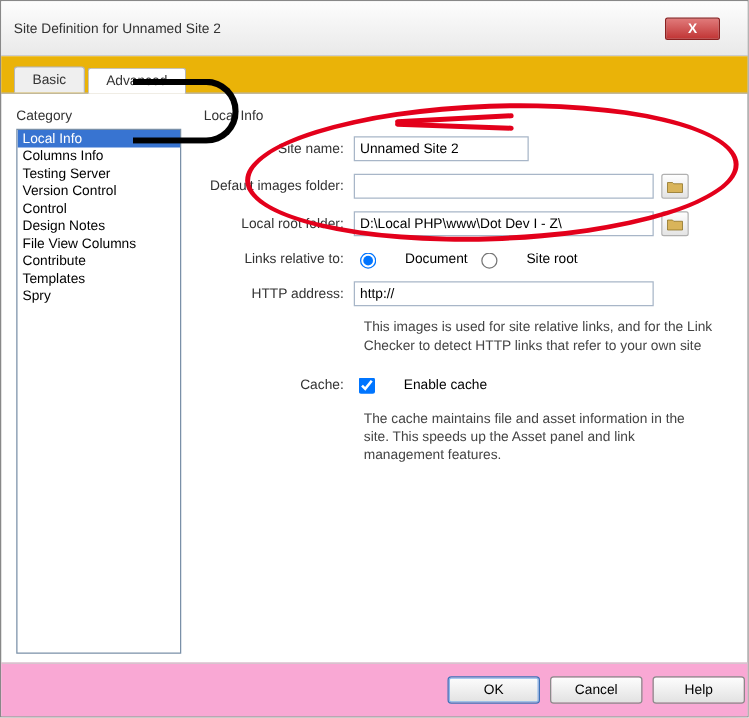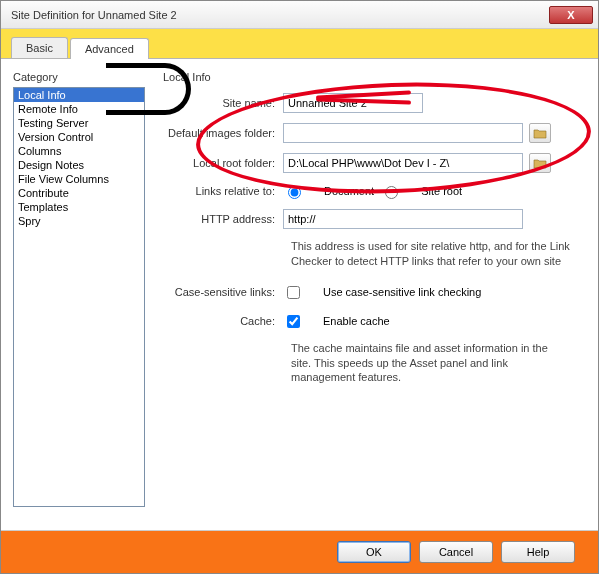--- a/index.html
+++ b/index.html
@@ -16,44 +16,44 @@
   .window {
     position: absolute;
     left: 0; top: 0;
     width: 599px;
     height: 574px;
     background: #fff;
     border: 1px solid #888;
     box-shadow: 0 6px 20px rgba(0,0,0,.3);
   }
   .titlebar {
-    height: 28px;
+    height: 44px;
     background: linear-gradient(#fdfdfd,#e9e9e9);
     border-bottom: 1px solid #ccc;
     display: flex;
     align-items: center;
-    padding: 0 5px 0 10px;
+    padding: 0 22px 0 10px;
     color: #333;
   }
   .titlebar .title { flex: 1; }
   .titlebar .close-btn {
     width: 44px; height: 18px;
     background: linear-gradient(#e07a7a,#c13535);
     border: 1px solid #8b2020;
     border-radius: 2px;
     display: flex; align-items: center; justify-content: center;
     color: #fff; font-weight: bold; font-size: 11px;
     cursor: pointer;
   }
   .tabs {
     display: flex;
     padding: 8px 10px 0 10px;
     border-bottom: 1px solid #b5b5b5;
     gap: 0;
-    background:#fde047;
+    background:#eab308;
   }
   .tab {
     padding: 4px 14px;
     border: 1px solid #b5b5b5;
     border-bottom: none;
     background: #efefef;
     border-radius: 3px 3px 0 0;
     margin-right: 2px;
     cursor: pointer;
     color:#333;
@@ -141,25 +141,25 @@
     margin-left: 128px;
     color: #444;
     line-height: 1.35;
     margin-bottom: 14px;
     width: 280px;
   }
   .button-bar {
     position: absolute;
     bottom: 0; left: 0; right: 0;
     border-top: 1px solid #ccc;
-    padding: 10px 23px;
+    padding: 10px 2px;
     display: flex;
     justify-content: flex-end;
     gap: 8px;
-    background:#f97316;
+    background:#f9a8d4;
   }
   .btn {
     min-width: 74px;
     height: 22px;
     border: 1px solid #8a8a8a;
     border-radius: 3px;
     background: linear-gradient(#fdfdfd,#e2e2e2);
     cursor: pointer;
     font-family: inherit;
     font-size: 11px;
@@ -217,24 +217,24 @@
     <div class="tab">Basic</div>
     <div class="tab active">Advanced</div>
   </div>
 
   <div class="content">
 
     <div class="left-col">
       <div class="col-label">Category</div>
       <div class="cat-list">
         <div class="cat-item selected">Local Info</div>
-        <div class="cat-item">Remote Info</div>
+        <div class="cat-item">Columns Info</div>
         <div class="cat-item">Testing Server</div>
         <div class="cat-item">Version Control</div>
-        <div class="cat-item">Columns</div>
+        <div class="cat-item">Control</div>
         <div class="cat-item">Design Notes</div>
         <div class="cat-item">File View Columns</div>
         <div class="cat-item">Contribute</div>
         <div class="cat-item">Templates</div>
         <div class="cat-item">Spry</div>
       </div>
     </div>
 
     <div class="right-col">
       <div class="section-title">Local Info</div>
@@ -283,31 +283,22 @@
           </label>
         </div>
       </div>
 
       <div class="form-row">
         <div class="lbl">HTTP address:</div>
         <div class="field">
           <input type="text" class="w-full" value="http://" style="">
         </div>
       </div>
-      <div class="hint">This address is used for site relative http, and for the Link Checker to detect HTTP links that refer to your own site</div>
-
-      <div class="form-row">
-        <div class="lbl">Case-sensitive links:</div>
-        <div class="field">
-          <label class="check-opt">
-            <input type="checkbox" style="">
-            <span>Use case-sensitive link checking</span>
-          </label>
-        </div>
-      </div>
+      <div class="hint">This images is used for site relative links, and for the Link Checker to detect HTTP links that refer to your own site</div>
+
 
       <div class="form-row">
         <div class="lbl">Cache:</div>
         <div class="field">
           <label class="check-opt">
             <input type="checkbox" checked="" style="">
             <span>Enable cache</span>
           </label>
         </div>
       </div>

